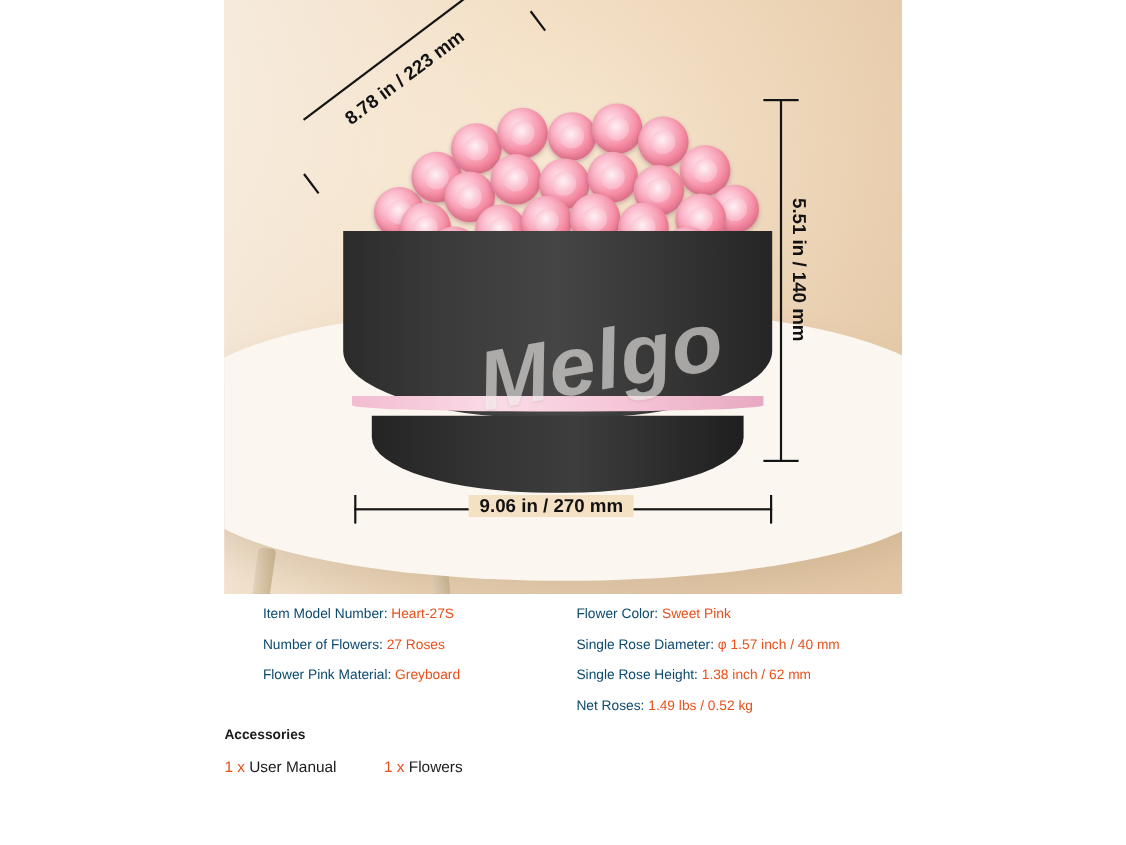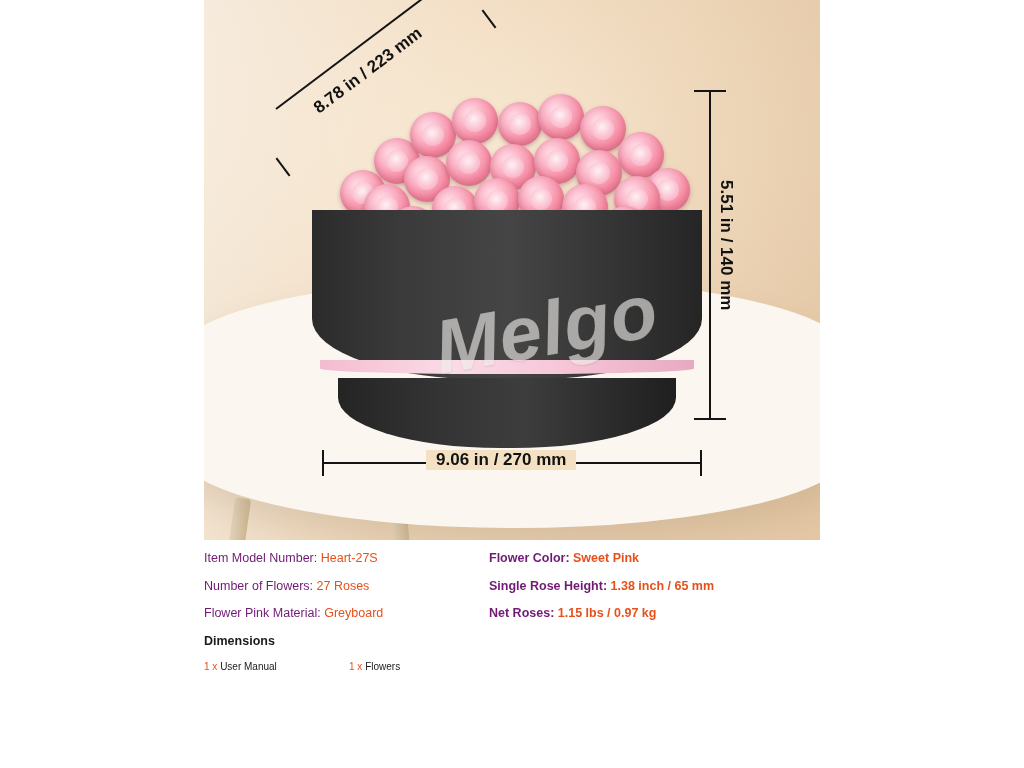--- a/index.html
+++ b/index.html
@@ -181,40 +181,40 @@
     font-size: 12.5px;
     line-height: 1;
     color: #1b1b1b;
   }
   .spec-grid {
     display: flex;
     gap: 0;
   }
   .spec-col { }
   .spec-col.left { width: 285px; }
-  .spec-col.right { width: 330px; font-weight: bold; }
+  .spec-col.right { width: 330px; }
   .spec-row {
     margin-bottom: 15px;
     white-space: nowrap;
   }
-  .spec-key { color: #701a75; }
+  .spec-key { color: #0c4a6e; margin-left: 35px; }
   .spec-val { color: #e8501a; }
   .full-row {
     margin-top: 0px;
     margin-bottom: 18px;
     white-space: nowrap;
   }
   .accessories-title {
     font-weight: bold;
     font-size: 12.5px;
     margin-bottom: 15px;
   }
   .acc-row {
     display: flex;
-    font-size: 10px;
+    font-size: 14px;
   }
   .acc-item { width: 145px; }
   .acc-qty { color: #e8501a; }
   .acc-name { color: #1b1b1b; }
 </style>
 </head>
 <body>
 
 <div class="product-figure">
   <div class="wall-shade"></div>
@@ -299,30 +299,33 @@
       <div class="spec-row">
         <span class="spec-key">Flower Pink Material: </span><span class="spec-val">Greyboard</span>
       </div>
     </div>
 
     <div class="spec-col right">
       <div class="spec-row">
         <span class="spec-key">Flower Color: </span><span class="spec-val">Sweet Pink</span>
       </div>
       <div class="spec-row">
-        <span class="spec-key">Single Rose Height: </span><span class="spec-val">1.38 inch / 65 mm</span>
-      </div>
-      <div class="spec-row">
-        <span class="spec-key">Net Roses: </span><span class="spec-val">1.15 lbs / 0.97 kg</span>
+        <span class="spec-key">Single Rose Diameter: </span><span class="spec-val">φ 1.57 inch / 40 mm</span>
+      </div>
+      <div class="spec-row">
+        <span class="spec-key">Single Rose Height: </span><span class="spec-val">1.38 inch / 62 mm</span>
+      </div>
+      <div class="spec-row">
+        <span class="spec-key">Net Roses: </span><span class="spec-val">1.49 lbs / 0.52 kg</span>
       </div>
     </div>
   </div>
 
 
-  <div class="accessories-title">Dimensions</div>
+  <div class="accessories-title">Accessories</div>
 
   <div class="acc-row">
     <div class="acc-item">
       <span class="acc-qty">1 x </span><span class="acc-name">User Manual</span>
     </div>
     <div class="acc-item">
       <span class="acc-qty">1 x </span><span class="acc-name">Flowers</span>
     </div>
   </div>
 </div>

